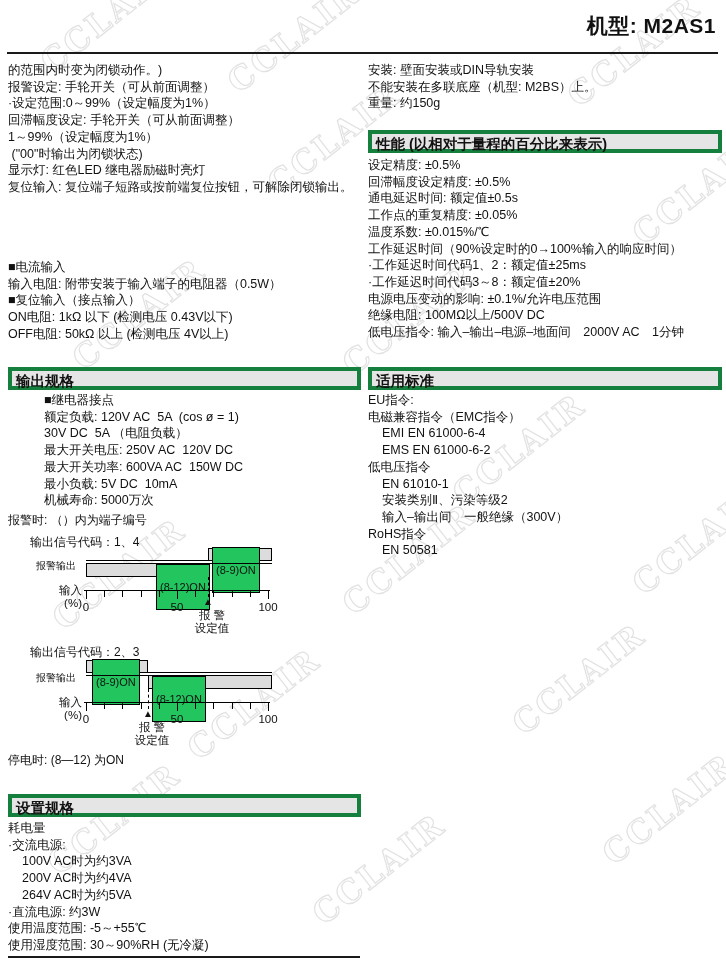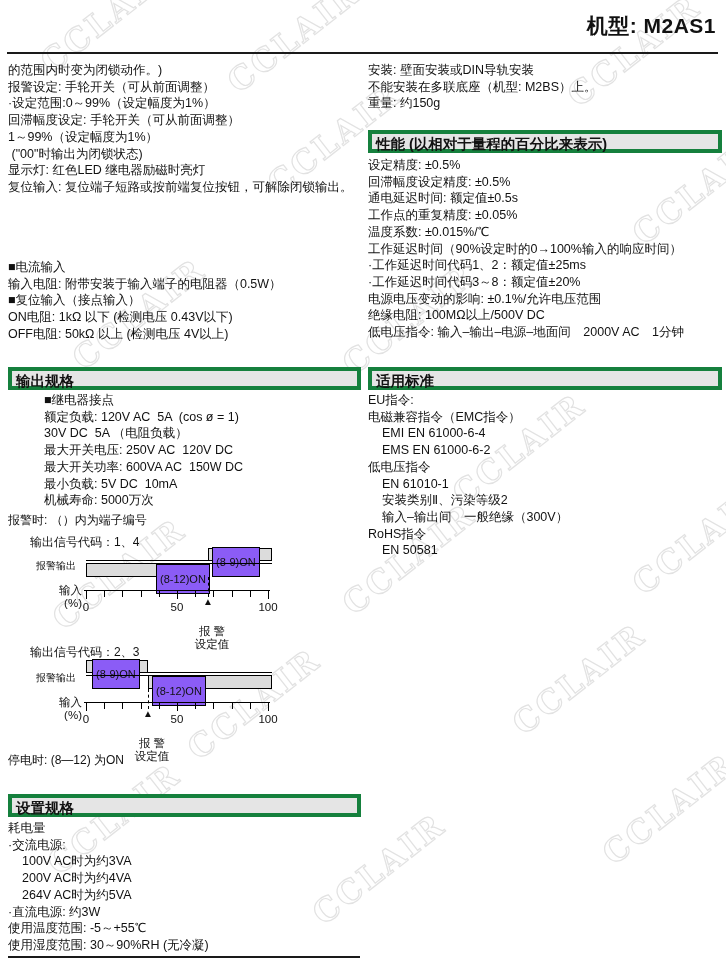--- a/index.html
+++ b/index.html
@@ -41,34 +41,34 @@
   .bottom-cut { position:absolute; top:956px; left:0; width:352px; height:0; border-top:2px solid #1a1a1a; }
   
   .diagram { position:absolute; left:22px; width:330px; height:92px; }
   .trace-label { position:absolute; left:6px; top:11px; font-size:10px; }
   .bar {
     position:absolute; height:14px;
     background:#dcdcdc; border:1px solid #000;
   }
   .offline { position:absolute; height:1px; background:#000; }
   .onbox {
-    position:absolute; background:#8b5cf6; border:1px solid #000;
-    font-size:11px; line-height:12px; padding:8px 3px; white-space:nowrap;
+    position:absolute; background:#22c55e; border:1px solid #000;
+    font-size:11px; line-height:12px; padding:16px 3px; white-space:nowrap;
   }
   .dash { position:absolute; width:0; border-left:1px dashed #000; }
   .axis-line { position:absolute; top:42px; height:1px; background:#000; }
   .ticks {
     position:absolute; top:43px; height:6px;
     background-image:repeating-linear-gradient(to right, #000 0, #000 1px, transparent 1px, transparent 18.2px);
   }
   .tick-major { position:absolute; top:43px; width:1px; height:8px; background:#000; }
   .tick-lbl { position:absolute; top:53px; font-size:11.5px; transform:translateX(-50%); }
   .axis-name { position:absolute; left:14px; top:36px; width:38px; text-align:right; font-size:11.5px; line-height:13px; }
   .marker { position:absolute; top:48px; font-size:10px; transform:translateX(-50%); }
-  .marker-lbl { position:absolute; width:70px; text-align:center; font-size:11.5px; line-height:12.5px; transform:translateX(-50%);margin-top:16px; }
+  .marker-lbl { position:absolute; width:70px; text-align:center; font-size:11.5px; line-height:12.5px; transform:translateX(-50%); }
 </style>
 </head>
 <body>
 
 <div class="page">
 
   <div class="wm-layer">
     <div class="wm" style="left:28px;  top:-2px;">CCLAIR</div>
     <div class="wm" style="left:215px; top:18px;">CCLAIR</div>
     <div class="wm" style="left:555px; top:32px;">CCLAIR</div>

